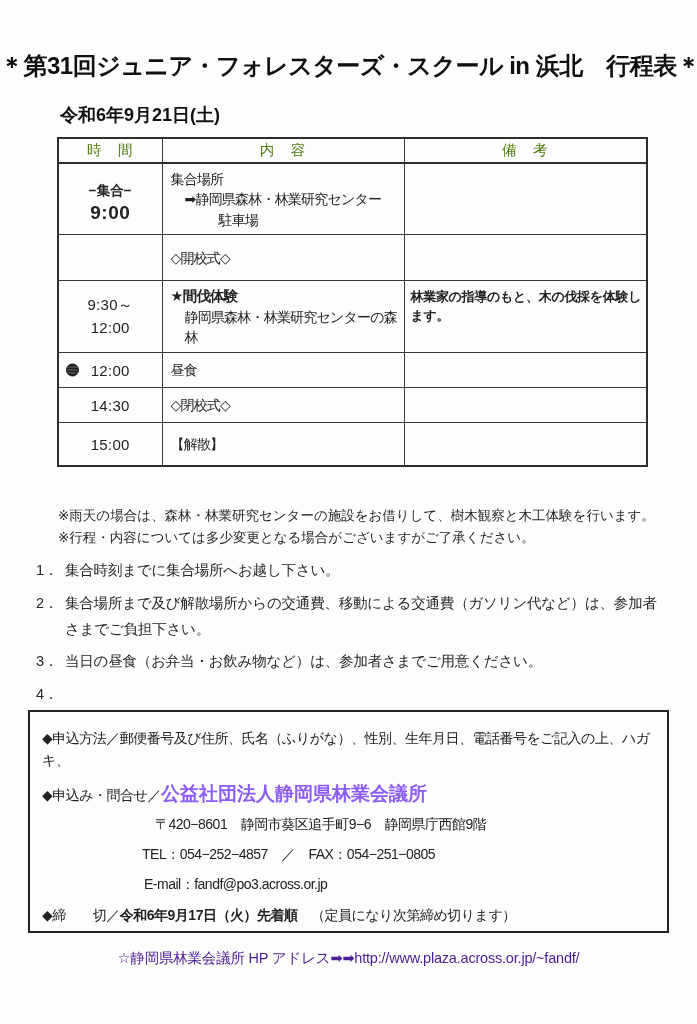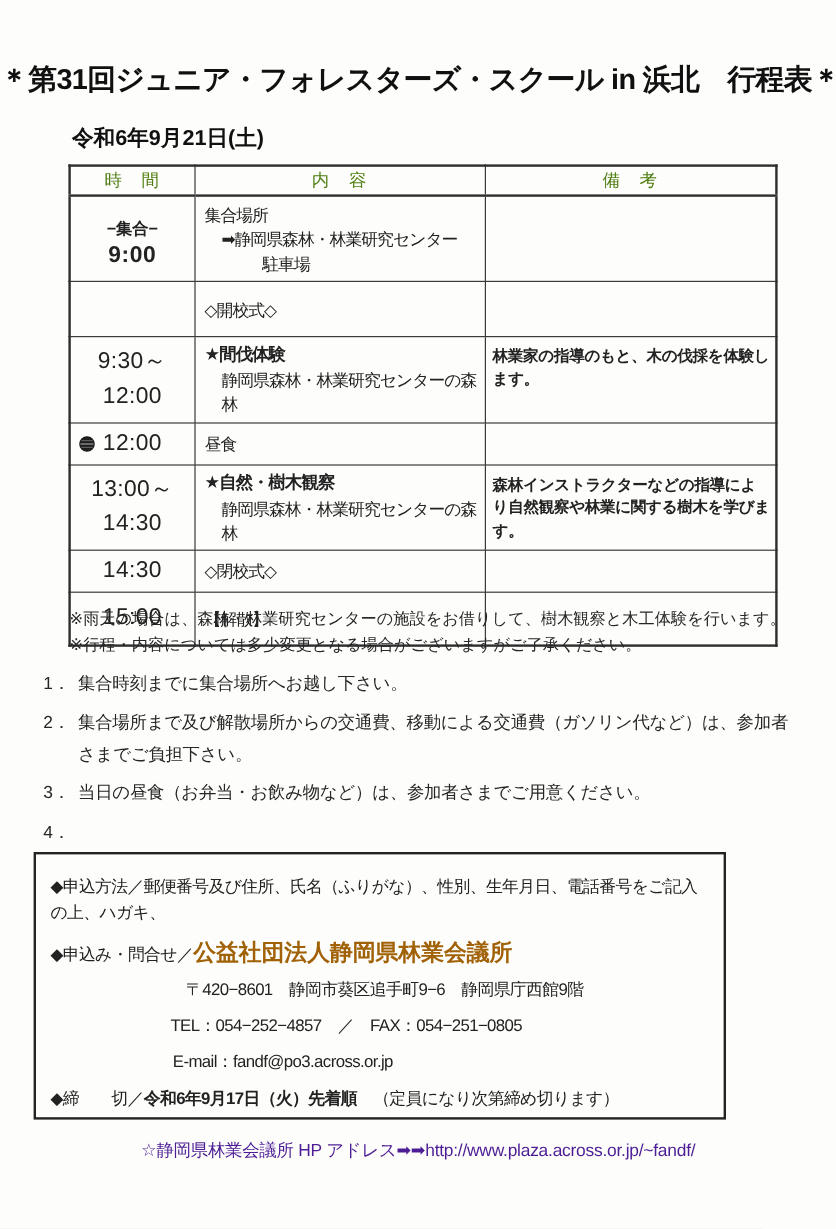--- a/index.html
+++ b/index.html
@@ -33,21 +33,21 @@
     height:23px; padding:0; letter-spacing:1px; color:#4d7c0f;
   }
   table.schedule td {
     border:1.5px solid #3a3a3a; padding:0; vertical-align:top; color:#222;
   }
   td.time-cell { text-align:center; position:relative; }
   .time-stack { padding-top:18px; line-height:1.35; }
   .time-label { font-size:13.5px; font-weight:700; }
   .time-big   { font-size:19px;  font-weight:700; letter-spacing:0.5px; }
   .time-range { font-size:15px; line-height:1.5; letter-spacing:0.3px; }
-  td.time-cell .mid { position:absolute; top:50%; left:0; right:0; transform:translateY(-50%); font-size:19px; letter-spacing:0.3px; }
+  td.time-cell .mid { position:absolute; top:50%; left:0; right:0; transform:translateY(-50%); font-size:15px; letter-spacing:0.3px; }
   .content-cell { padding:5px 6px 4px 8px !important; font-size:14px; letter-spacing:-0.8px; line-height:1.45; }
   .content-cell .ln1 { margin-left:0; }
   .content-cell .ln2 { margin-left:14px; }
   .content-cell .ln3 { margin-left:48px; }
   .content-cell .act-title { font-weight:700; font-size:14.5px; }
   .content-cell.v-mid { vertical-align:middle !important; }
   .remarks-cell { padding:6px 4px 4px 6px !important; font-size:13px; font-weight:700; letter-spacing:-0.3px; line-height:1.5; color:#151515; }
   .lunch-mark {
     position:absolute; left:7px; top:50%; transform:translateY(-50%);
     width:13px; height:13px; border-radius:50%;
@@ -55,27 +55,27 @@
     border:1.5px solid #1a1a1a; box-sizing:border-box;
   }
   
   .notes { position:absolute; left:58px; top:505px; font-size:13.5px; line-height:1.65; color:#262626; }
   
   .inst { position:absolute; left:36px; top:558px; width:632px; font-size:14.5px; letter-spacing:-0.2px; color:#262626; }
   .inst-item { position:relative; padding-left:29px; line-height:1.78; margin-bottom:7px; }
   .inst-item .num { position:absolute; left:0; top:0; }
   
   .appbox {
-    position:absolute; left:28px; top:710px; width:577px; height:223px;
+    position:absolute; left:28px; top:710px; width:641px; height:223px;
     border:2px solid #232323; box-sizing:border-box; padding:16px 12px 0 12px;
     font-size:14px; letter-spacing:-0.5px; color:#222;
   }
   .appbox .bline { margin-bottom:10px; line-height:1.55; }
   .appbox .contact { margin-top:2px; margin-bottom:9px; }
-  .appbox .org { font-size:19px; font-weight:700; letter-spacing:0; color:#a16207; }
+  .appbox .org { font-size:19px; font-weight:700; letter-spacing:0; color:#8b5cf6; }
   .appbox .addr  { margin-left:113px; margin-bottom:12px; }
   .appbox .tel   { margin-left:100px; margin-bottom:12px; }
   .appbox .mail  { margin-left:102px; margin-bottom:13px; }
   .appbox .bold  { font-weight:700; }
   
   .footer { position:absolute; top:949px; left:0; right:0; text-align:center; font-size:14.5px; letter-spacing:-0.2px; color:#4c1d95; }
 </style>
 </head>
 <body>
 
@@ -131,33 +131,20 @@
         <td class="remarks-cell">林業家の指導のもと、木の伐採を体験します。</td>
       </tr>
       <tr style="height:35px;">
         <td class="time-cell">
           <span class="lunch-mark"></span>
           <div class="mid">12:00</div>
         </td>
         <td class="content-cell v-mid">昼食</td>
         <td class="remarks-cell"></td>
       </tr>
-      <tr style="height:58px;">
-        <td class="time-cell">
-          <div class="mid time-range">
-            <div>13:00～</div>
-            <div>14:30</div>
-          </div>
-        </td>
-        <td class="content-cell">
-          <div class="ln1 act-title">★自然・樹木観察</div>
-          <div class="ln2">静岡県森林・林業研究センターの森林</div>
-        </td>
-        <td class="remarks-cell">森林インストラクターなどの指導により自然観察や林業に関する樹木を学びます。</td>
-      </tr>
       <tr style="height:35px;">
         <td class="time-cell">
           <div class="mid">14:30</div>
         </td>
         <td class="content-cell v-mid">◇閉校式◇</td>
         <td class="remarks-cell"></td>
       </tr>
       <tr style="height:44px;">
         <td class="time-cell">
           <div class="mid">15:00</div>

